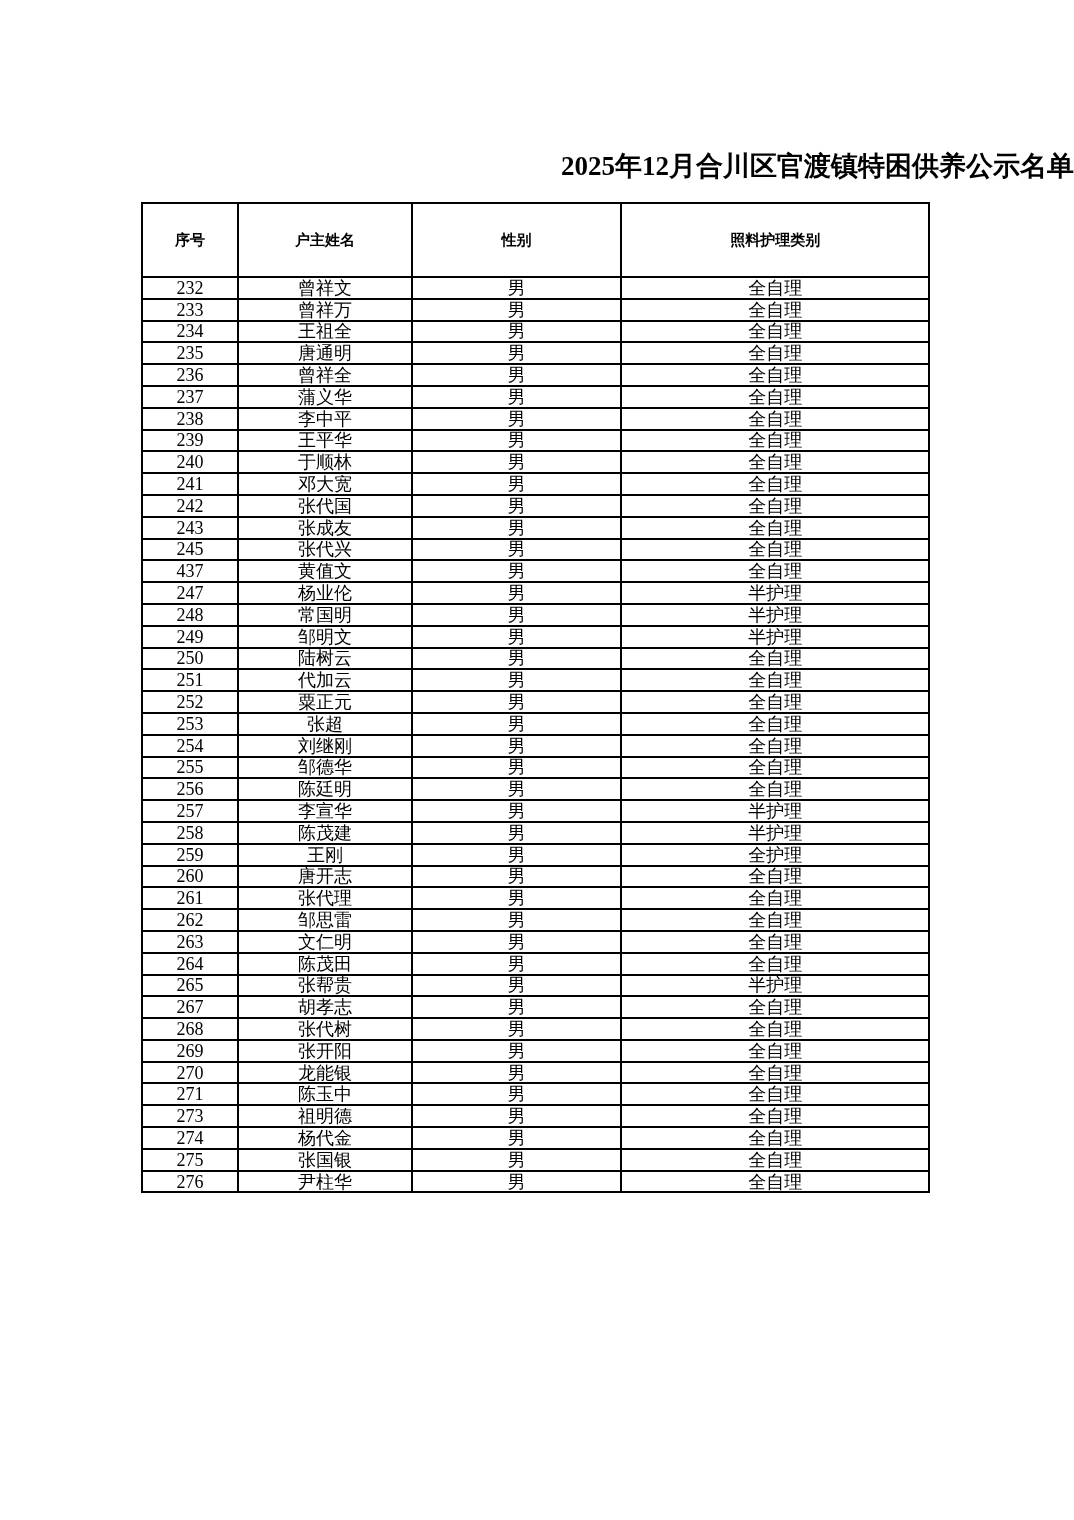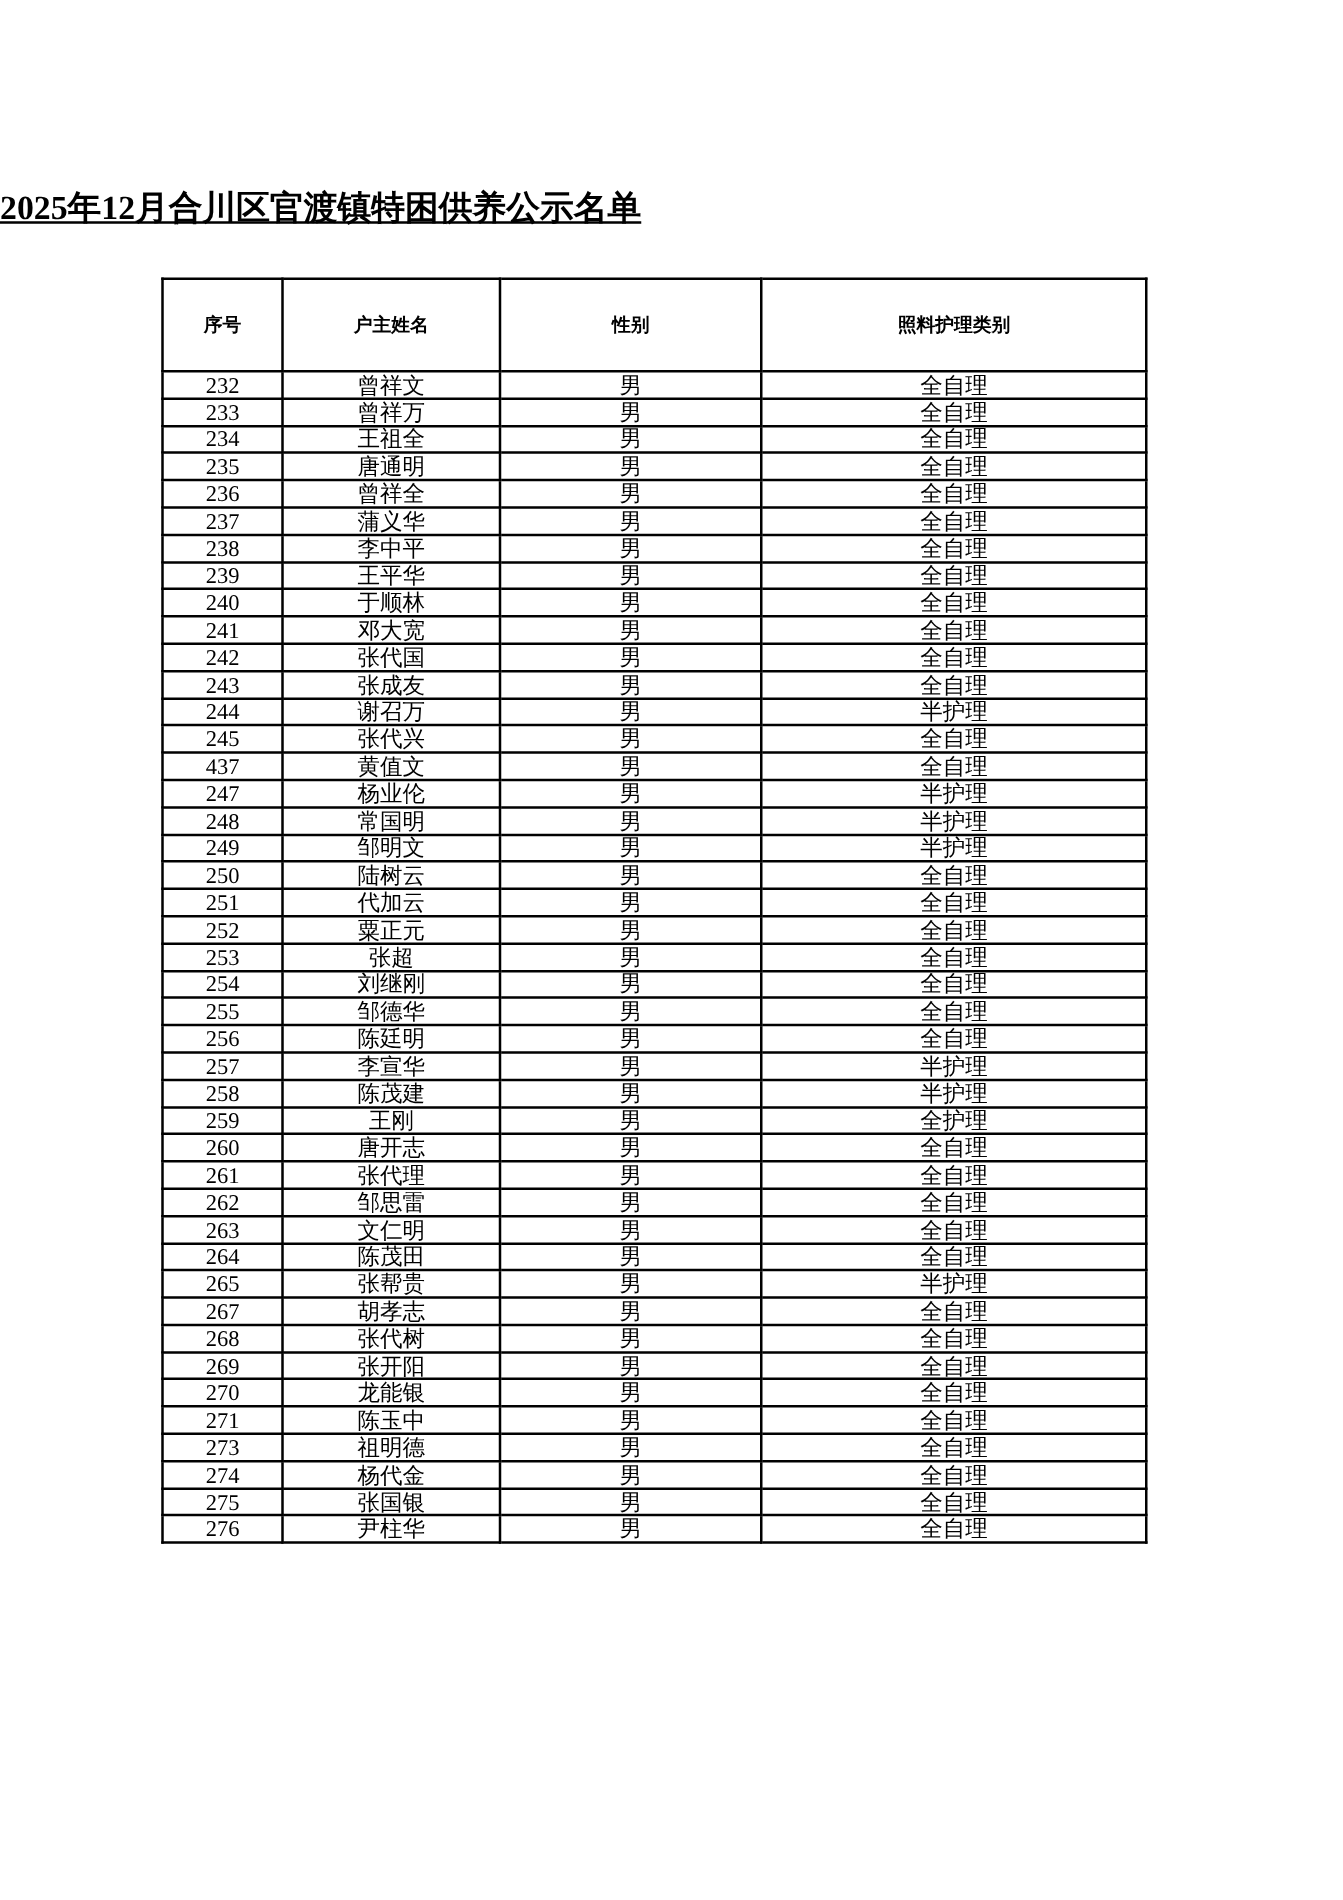--- a/index.html
+++ b/index.html
@@ -12,34 +12,32 @@
     height: 1520px;
     position: relative;
     font-family: "Liberation Serif", "DejaVu Serif", serif;
     color: #000;
   }
   .page-title {
     position: absolute;
     top: 148px;
     left: 0;
     width: 1074px;
-    text-align: left;
+    text-align: right;
     font-size: 27px;
     font-weight: bold;
     font-family: "Liberation Serif", "DejaVu Serif", serif;
-    text-decoration: underline;
   }
   table.roster {
     position: absolute;
-    left: 129px;
+    left: 141px;
     top: 202px;
     width: 789px;
     border-collapse: collapse;
     table-layout: fixed;
-    margin-top: 20px;
   }
   table.roster th,
   table.roster td {
     border: 2px solid #000;
     text-align: center;
     vertical-align: middle;
     padding: 0;
     overflow: hidden;
     white-space: nowrap;
   }
@@ -147,26 +145,20 @@
           <td>男</td>
           <td>全自理</td>
         </tr>
         <tr>
           <td>243</td>
           <td>张成友</td>
           <td>男</td>
           <td>全自理</td>
         </tr>
         <tr>
-          <td>244</td>
-          <td>谢召万</td>
-          <td>男</td>
-          <td>半护理</td>
-        </tr>
-        <tr>
           <td>245</td>
           <td>张代兴</td>
           <td>男</td>
           <td>全自理</td>
         </tr>
         <tr>
           <td>437</td>
           <td>黄值文</td>
           <td>男</td>
           <td>全自理</td>

